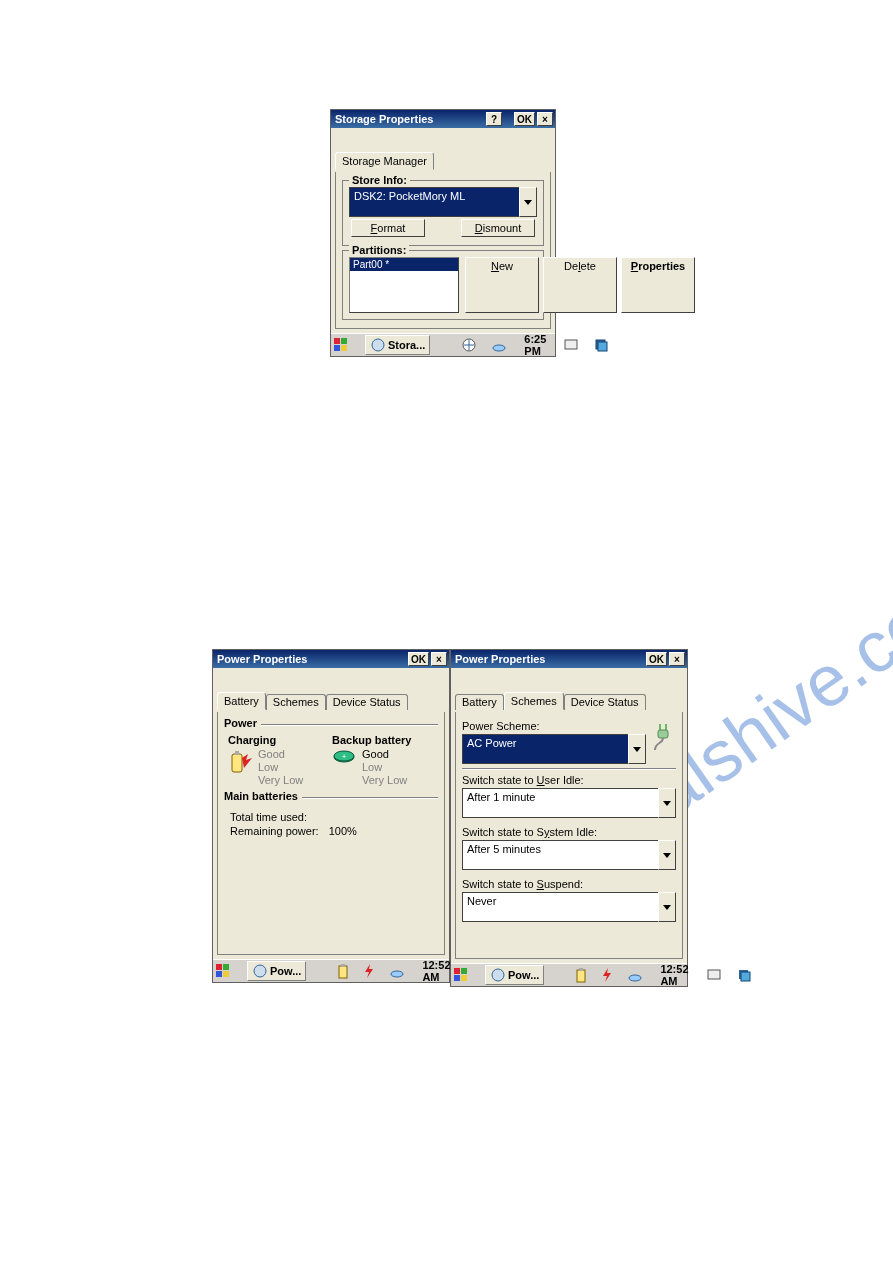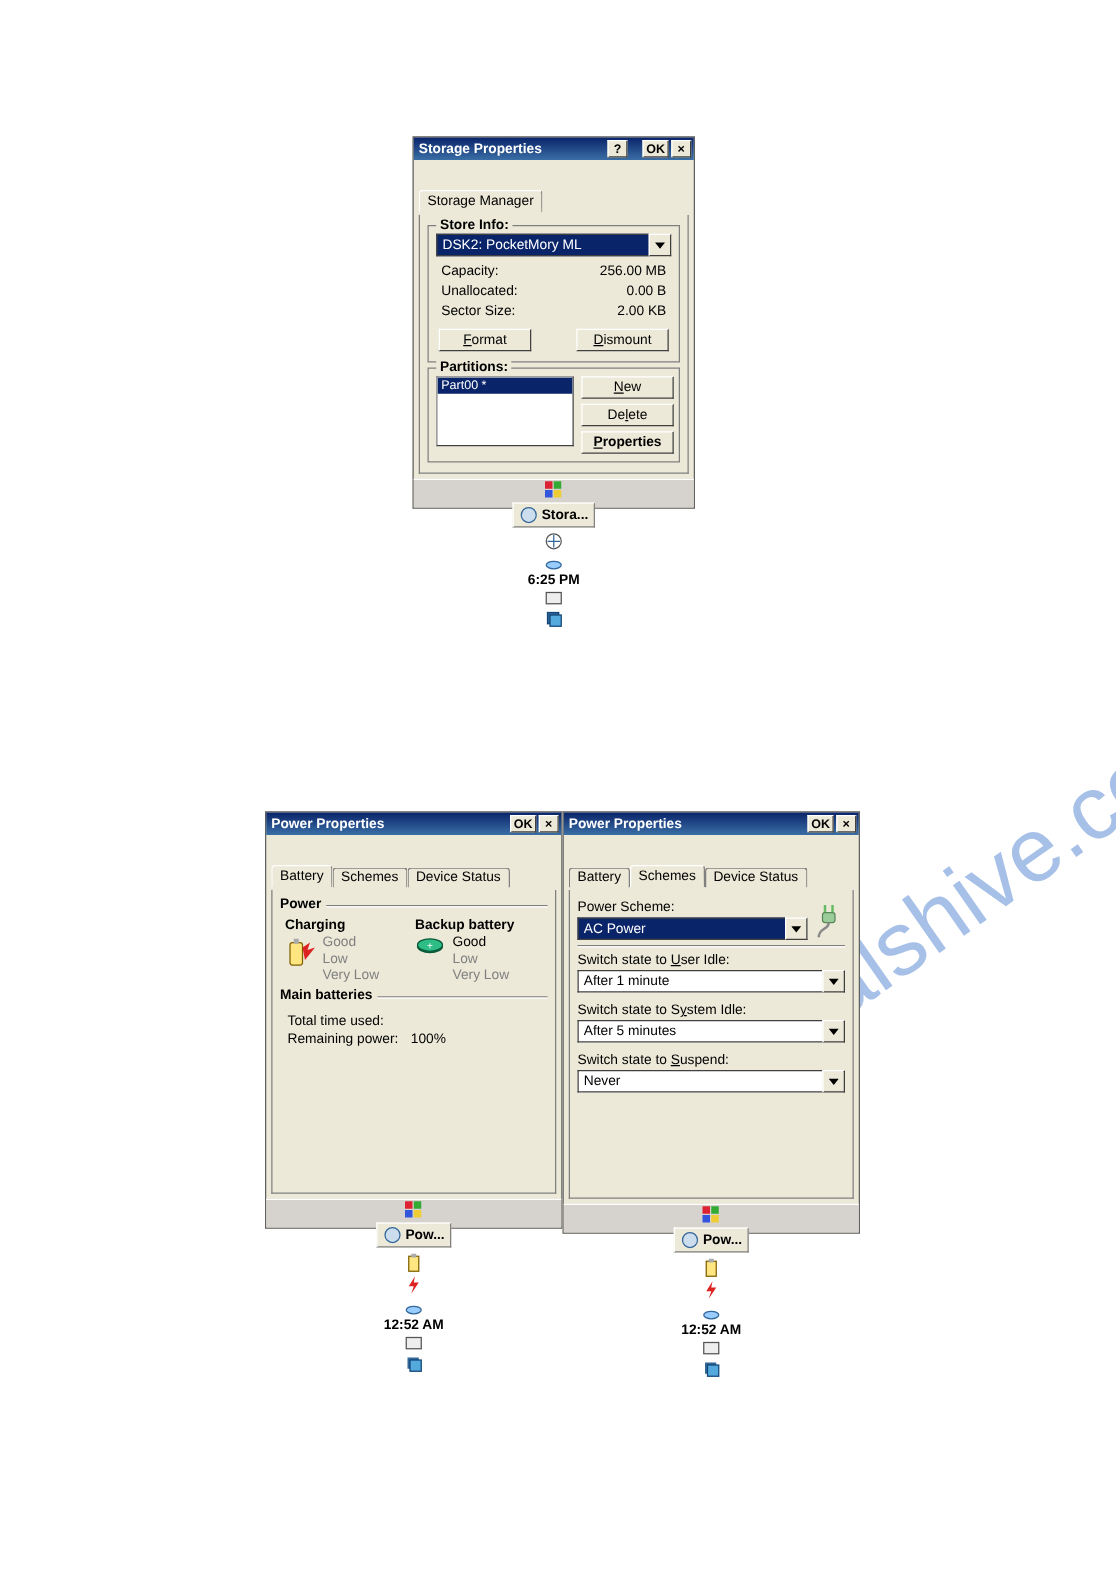--- a/index.html
+++ b/index.html
@@ -9,33 +9,33 @@
   .titlebar .title { flex:1; }
   .titlebar .tb-btn { background:#ece9d8; color:#000; border:1px solid #404040; height:14px; min-width:16px; margin-left:2px; display:flex; align-items:center; justify-content:center; font-size:10px; font-weight:bold; box-sizing:border-box; cursor:default; border-top-color:#fff; border-left-color:#fff;}
   .titlebar .ok { padding:0 2px;margin-left:12px; }
   .tabs { display:flex; padding:4px 4px 0 4px;margin-top:20px; }
   .tab { background:#ece9d8; border:1px solid #808080; border-bottom:none; padding:2px 6px; margin-right:0; font-size:11px; border-top-left-radius:3px; border-top-right-radius:3px; position:relative;}
   .tab.active { background:#ece9d8; border-bottom:1px solid #ece9d8; z-index:2; border-top-color:#fff; border-left-color:#fff;}
   .tab.inactive { background:#ece9d8; margin-top:2px; padding:1px 6px;}
   .client { margin:2px 4px 4px 4px; background:#ece9d8; border:1px solid #808080; border-top:none; padding:4px;}
   .fieldset { border:1px solid #808080; padding:6px; margin:4px 2px; position:relative;}
   .fieldset > .legend { position:absolute; top:-7px; left:6px; background:#ece9d8; padding:0 3px; font-weight:bold;}
-  .combo { display:flex; align-items:stretch; height:18px;}
+  .combo { display:flex; align-items:stretch; height:30px;}
   .combo .cb-text { flex:1; background:#0a246a; color:#fff; padding:2px 4px; border:1px solid #404040; border-right:none; font-size:11px; white-space:nowrap; overflow:hidden;}
   .combo.plain .cb-text { background:#fff; color:#000;}
   .combo .cb-btn { width:16px; background:#ece9d8; border:1px solid #404040; border-top-color:#fff; border-left-color:#fff; display:flex; align-items:center; justify-content:center;}
   .combo .cb-btn svg { width:8px; height:8px;}
   .row { display:flex; justify-content:space-between; padding:2px 2px;}
   .label { color:#000;}
   .value { color:#000;}
   .btn { background:#ece9d8; border:1px solid #404040; border-top-color:#fff; border-left-color:#fff; padding:2px 6px; font-size:11px; cursor:default; min-width:60px; text-align:center;}
   .btn u { text-decoration:underline;}
   .listbox { background:#fff; border:1px solid #404040; border-top-color:#808080; border-left-color:#808080; height:54px; overflow:hidden;}
   .listbox .item { background:#0a246a; color:#fff; padding:1px 3px; font-size:10px;}
-  .taskbar { background:#d6d3ce; border-top:1px solid #fff; display:flex; align-items:center; height:22px; padding:0 2px; gap:2px; font-size:11px;flex-direction:column;}
+  .taskbar { background:#d6d3ce; border-top:1px solid #fff; display:flex; align-items:center; height:22px; padding:0 2px; gap:16px; font-size:11px;}
   .tb-ico { width:16px; height:16px; display:flex; align-items:center; justify-content:center;}
   .tb-task { background:#ece9d8; border:1px solid #808080; border-top-color:#fff; border-left-color:#fff; padding:1px 4px; display:flex; align-items:center; gap:2px; font-size:11px; font-weight:bold;}
   .tb-time { font-weight:bold; padding:0 2px;}
   hr.sep { border:none; border-top:1px solid #808080; border-bottom:1px solid #fff; margin:4px 0;}
   .grey { color:#808080;}
   .status-stack { display:flex; flex-direction:column; line-height:13px; font-size:11px;}
   .section-title { font-weight:bold; margin:2px 0;}
   .underline { text-decoration:underline;}
   .plug-icon { width:26px; height:26px;}
 </style>
@@ -58,46 +58,32 @@
     <div class="fieldset">
       <span class="legend">Store Info:</span>
       <div class="combo">
         <div class="cb-text">DSK2: PocketMory ML</div>
         <div class="cb-btn">
             <svg viewBox="0 0 8 8">
               <polygon points="0,2 8,2 4,7" fill="#000"></polygon>
             </svg>
           </div>
       </div>
-      <div style="padding:4px 2px;">
-        <div class="row">
-            <span class="label">Capacity:</span>
-            <span class="value">256.00 MB</span>
-          </div>
-        <div class="row">
-            <span class="label">Unallocated:</span>
-            <span class="value">0.00 B</span>
-          </div>
-        <div class="row">
-            <span class="label">Sector Size:</span>
-            <span class="value">2.00 KB</span>
-          </div>
-      </div>
       <div style="display:flex; justify-content:space-between; gap:6px; padding:2px;">
         <div class="btn"><u>F</u>ormat</div>
         <div class="btn"><span><u>D</u>ismount</span></div>
       </div>
     </div>
     <div class="fieldset">
       <span class="legend">Partitions:</span>
       <div style="display:flex; gap:6px;">
         <div class="listbox" style="flex:1;">
           <div class="item">Part00 *</div>
         </div>
-        <div style="display:flex; flex-direction:column; gap:4px; width:72px;">
+        <div style="display:flex; flex-direction:row; gap:4px; width:72px;">
           <div class="btn"><u>N</u>ew</div>
           <div class="btn">De<u>l</u>ete</div>
           <div class="btn" style="font-weight:bold;"><u>P</u>roperties</div>
         </div>
       </div>
     </div>
   </div>
   <div class="taskbar">
     <span class="tb-ico">
         <svg width="16" height="16">

